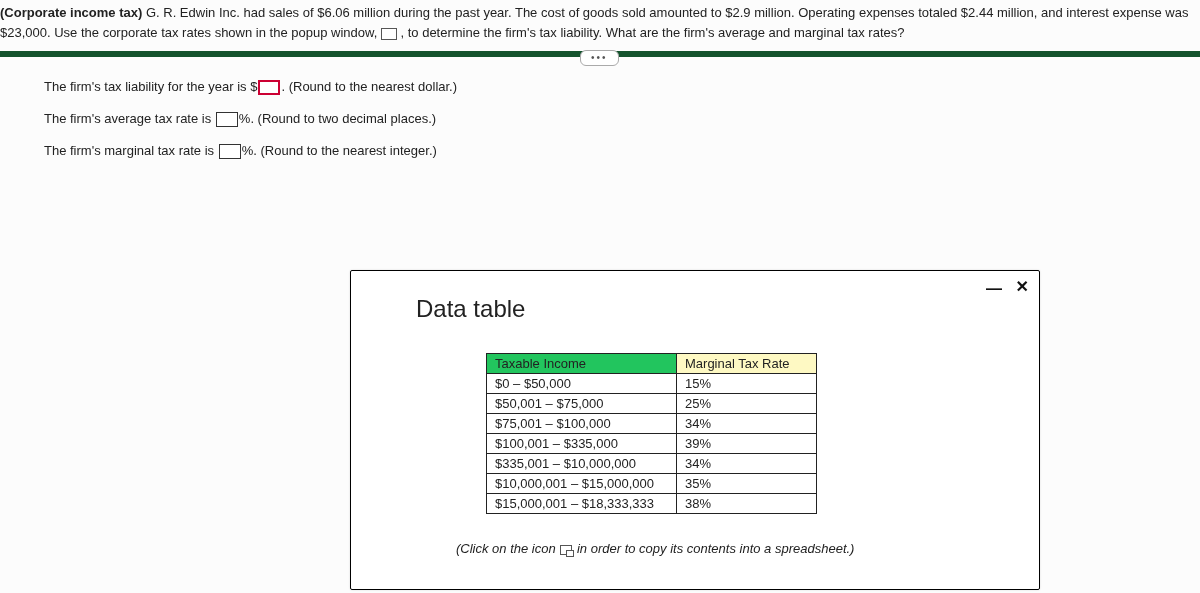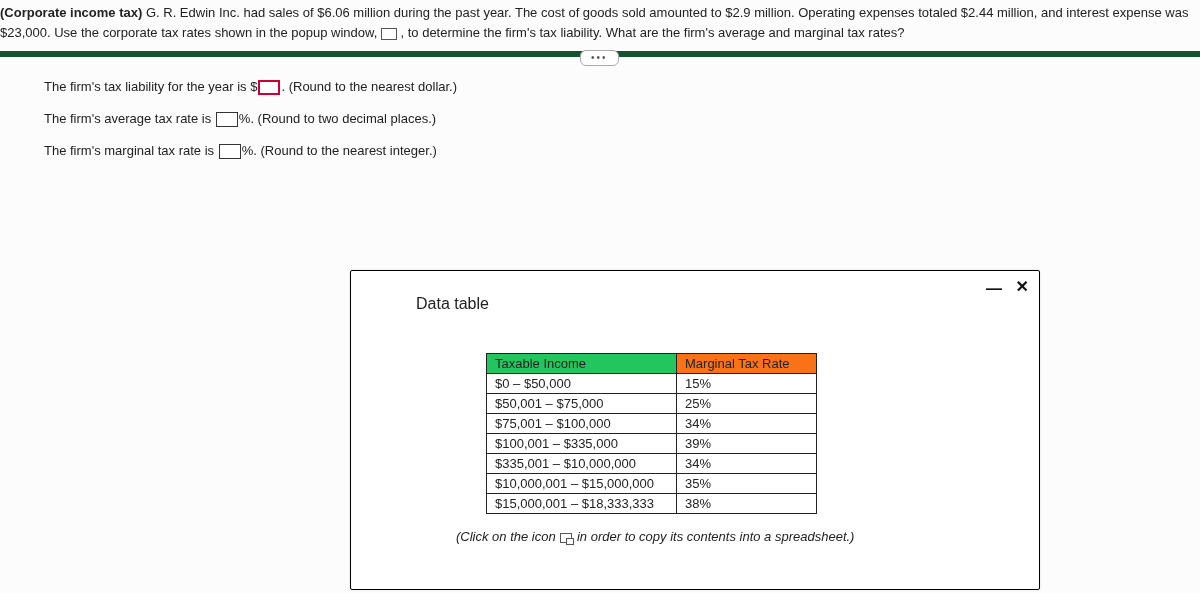--- a/index.html
+++ b/index.html
@@ -82,42 +82,42 @@
       display: inline-block;
       font-size: 16px;
       font-weight: bold;
       margin-left: 10px;
       color: #111;
     }
     .minimize-icon { vertical-align: middle; }
     .modal-title {
       position: absolute;
       left: 65px; top: 24px;
-      font-size: 16px;
+      font-size: 24px;
     }
     .table-wrap {
       position: absolute;
       left: 135px; top: 82px;
     }
     .data-table {
       border-collapse: collapse;
       font-size: 13px;
     }
     .data-table th, .data-table td {
       border: 1px solid #222;
       padding: 2px 8px;
       text-align: left;
       white-space: nowrap;
     }
     .data-table th.income { width: 190px; font-weight: normal; background: #22c55e; }
-    .data-table th.rate { width: 140px; font-weight: normal; background: #f97316; }
+    .data-table th.rate { width: 140px; font-weight: normal; background: #fef9c3; }
     .data-table th { font-weight: bold; }
     .click-note {
       position: absolute;
-      left: 105px; top: 258px;
+      left: 105px; top: 270px;
       font-size: 13px;
       font-style: italic;
     }
     .copy-icon {
       display: inline-block;
       width: 12px; height: 10px;
       border: 1px solid #555;
       position: relative;
       vertical-align: middle;
       margin: 0 1px;

